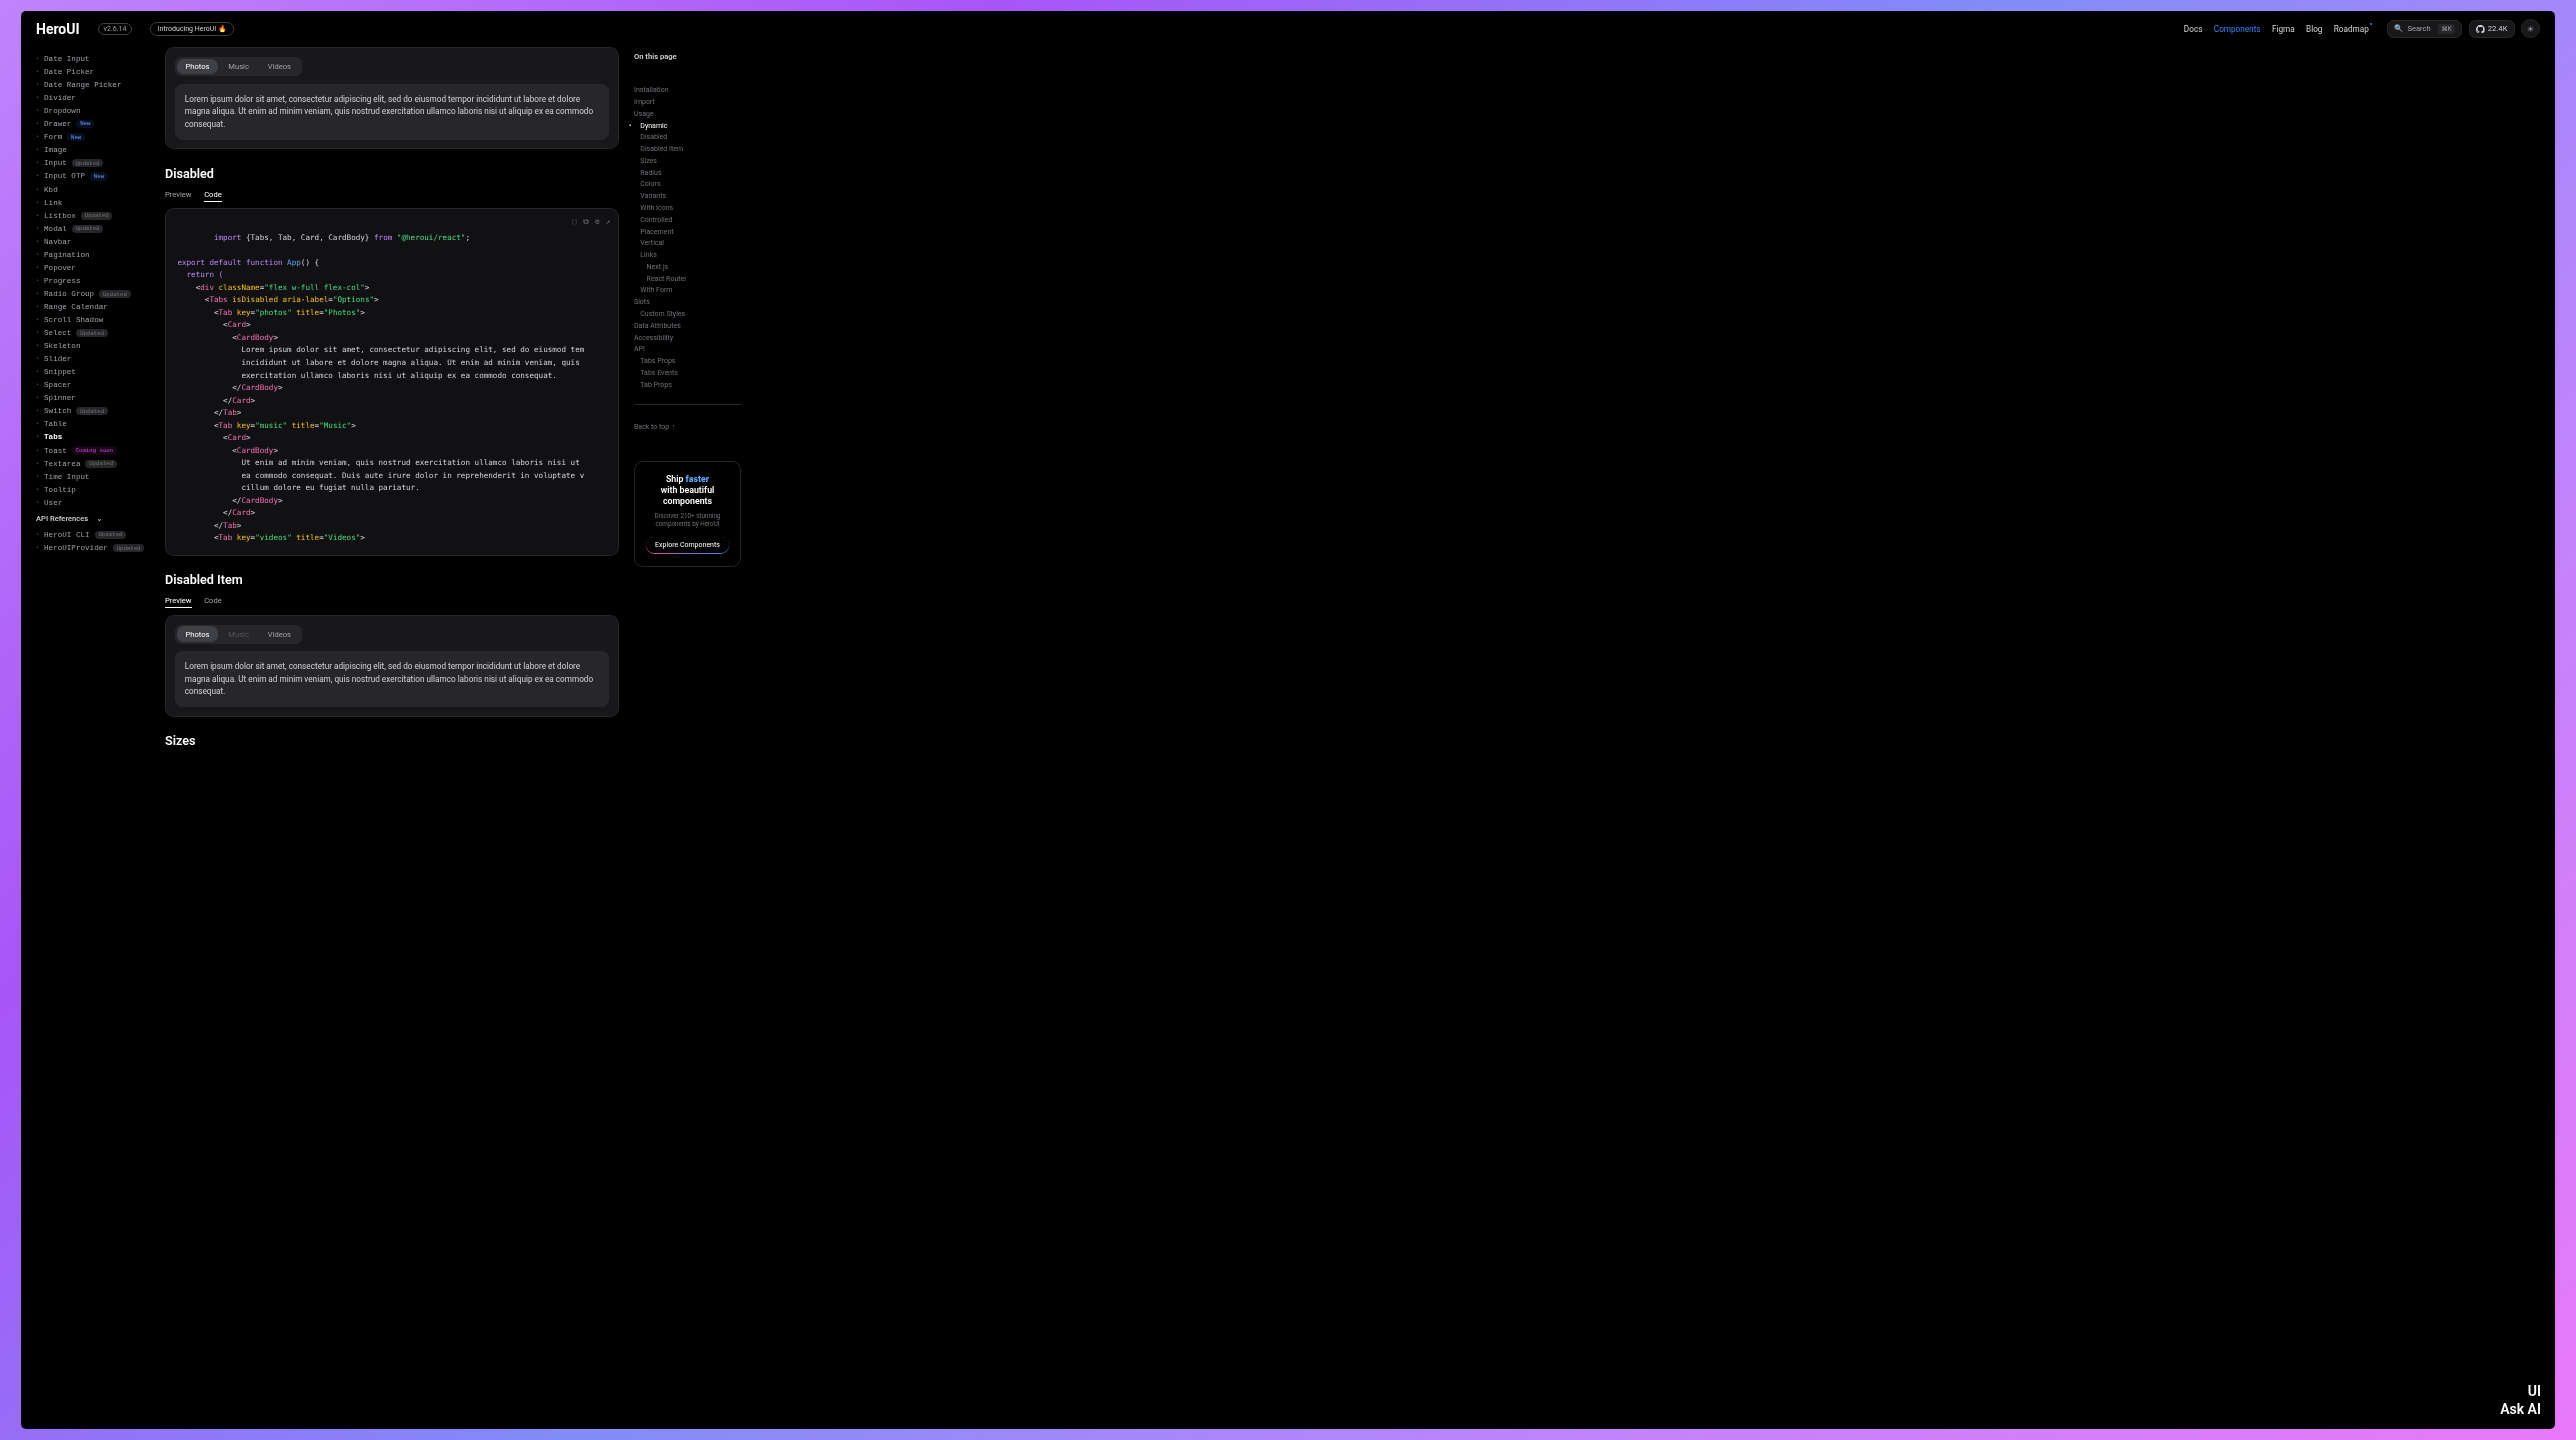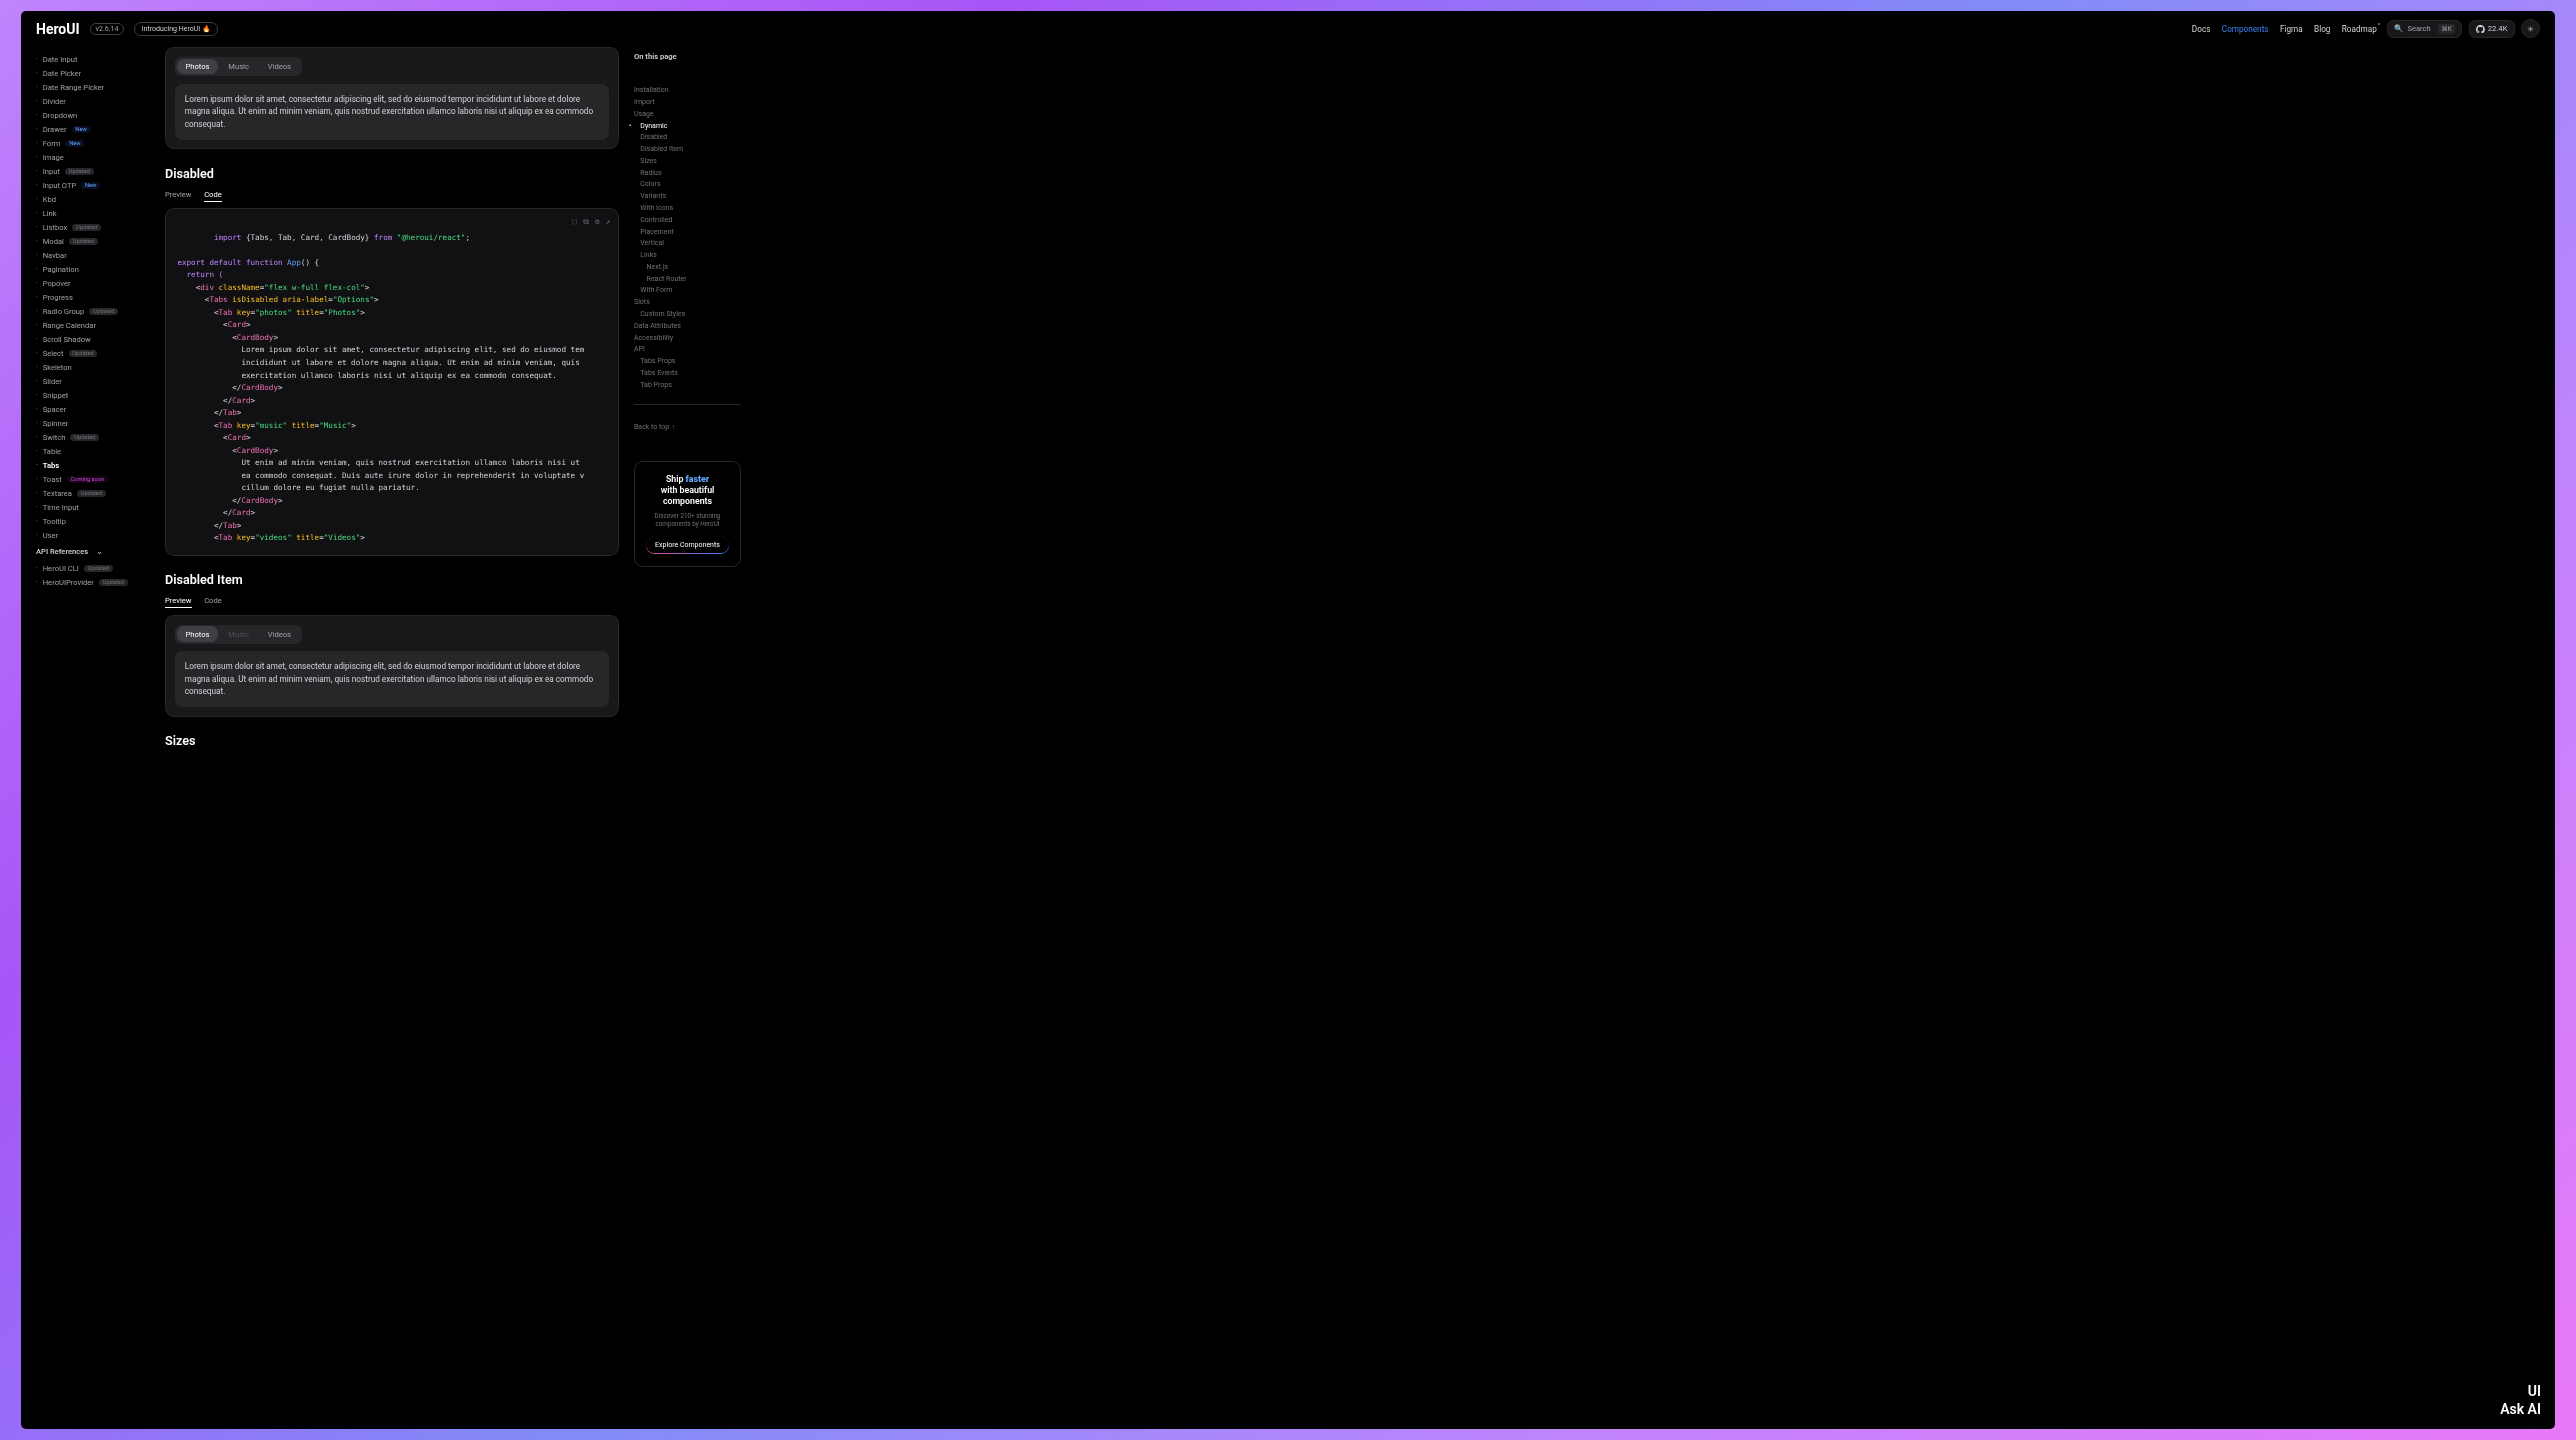--- a/index.html
+++ b/index.html
@@ -15,21 +15,21 @@
   border-radius: 5px;
   overflow: hidden;
   min-height: calc(100vh - 21.4px);
   color: #a1a1aa;
   position: relative;
 }
 .topbar {
   display: flex;
   align-items: center;
   padding: 8.8px 15px;
-  gap: 10px;
+  gap: 18px;
 }
 .logo {
   font-size: 14px;
   font-weight: 700;
   color: #fff;
 }
 .version-badge {
   font-size: 7px;
   color: #a1a1aa;
   padding: 1.3px 5px;
@@ -68,21 +68,21 @@
   cursor: pointer; color: #a1a1aa;
 }
 .layout { display: flex; padding: 0 15px; gap: 15px; }
 .sidebar {
   width: 114px; flex-shrink: 0;
   font-size: 7.6px; padding-top: 5px;
   max-height: calc(100vh - 57px); overflow-y: auto;
 }
 .side-item {
   display: flex; align-items: center; gap: 5px;
-  padding: 2.5px 0; color: #a1a1aa; cursor: pointer;
+  padding: 2.5px 0; color: #a1a1aa; cursor: pointer; font-family: Liberation Mono, monospace;
 }
 .side-item::before { content: "•"; color: #52525b; font-size: 5px; }
 .side-item.active { color: #fff; font-weight: 600; }
 .side-badge {
   font-size: 5.7px; padding: 0.6px 3.8px; border-radius: 5px;
   background: #27272a; color: #71717a;
 }
 .side-badge.new { background: #1e3a8a40; color: #60a5fa; }
 .side-badge.soon { background: #58195340; color: #d946ef; }
 .side-section {

